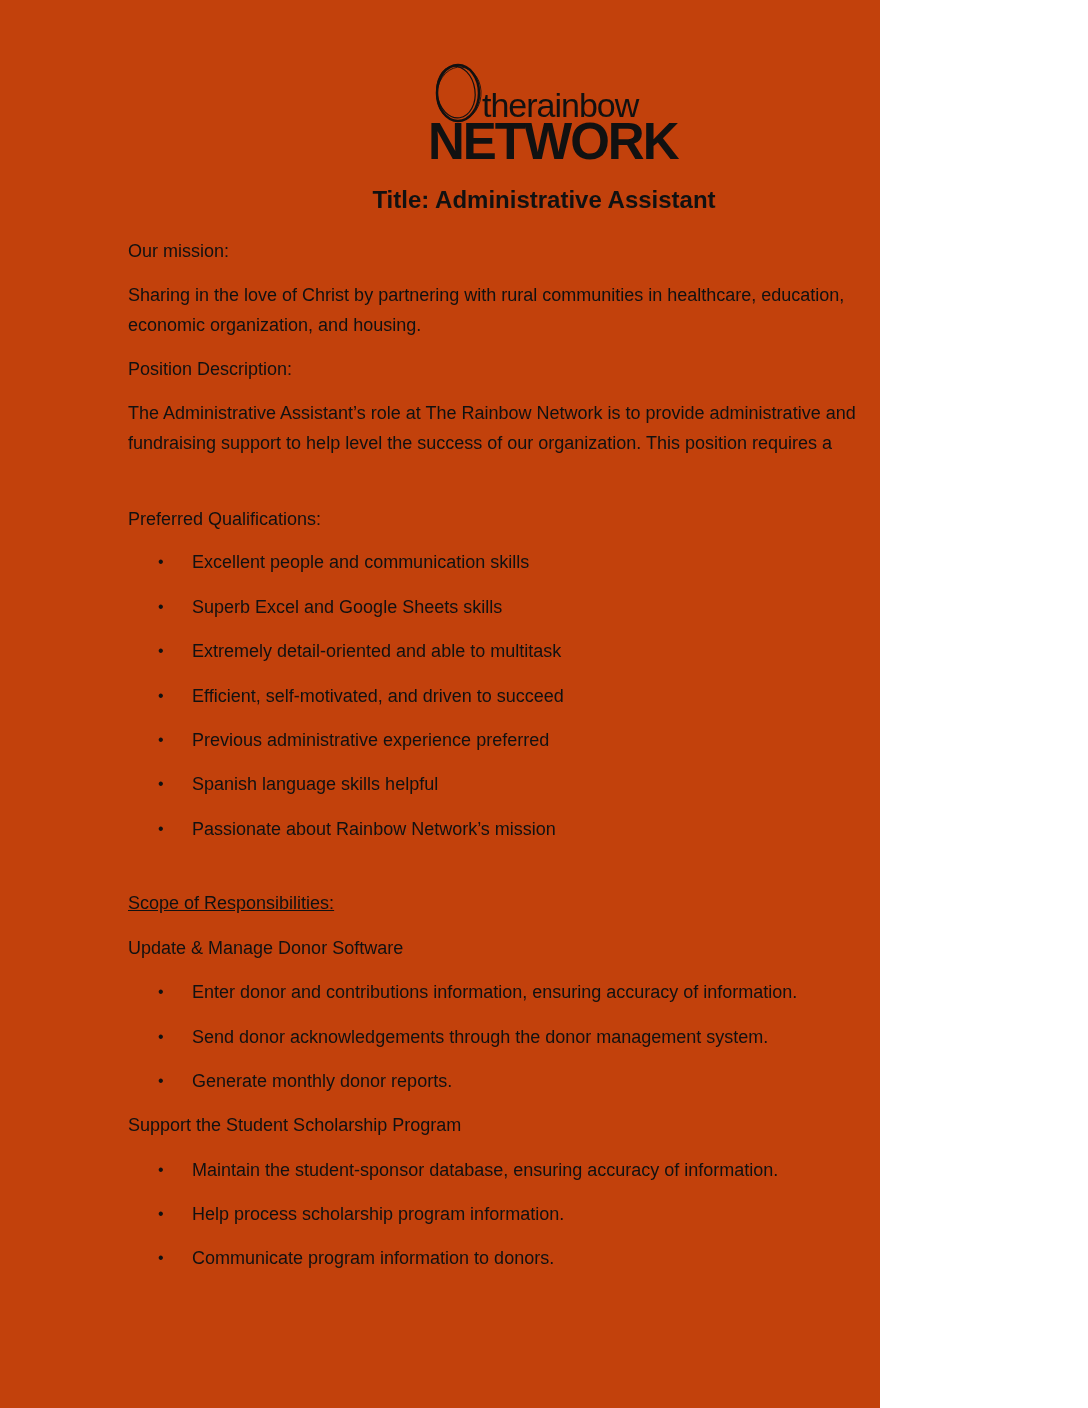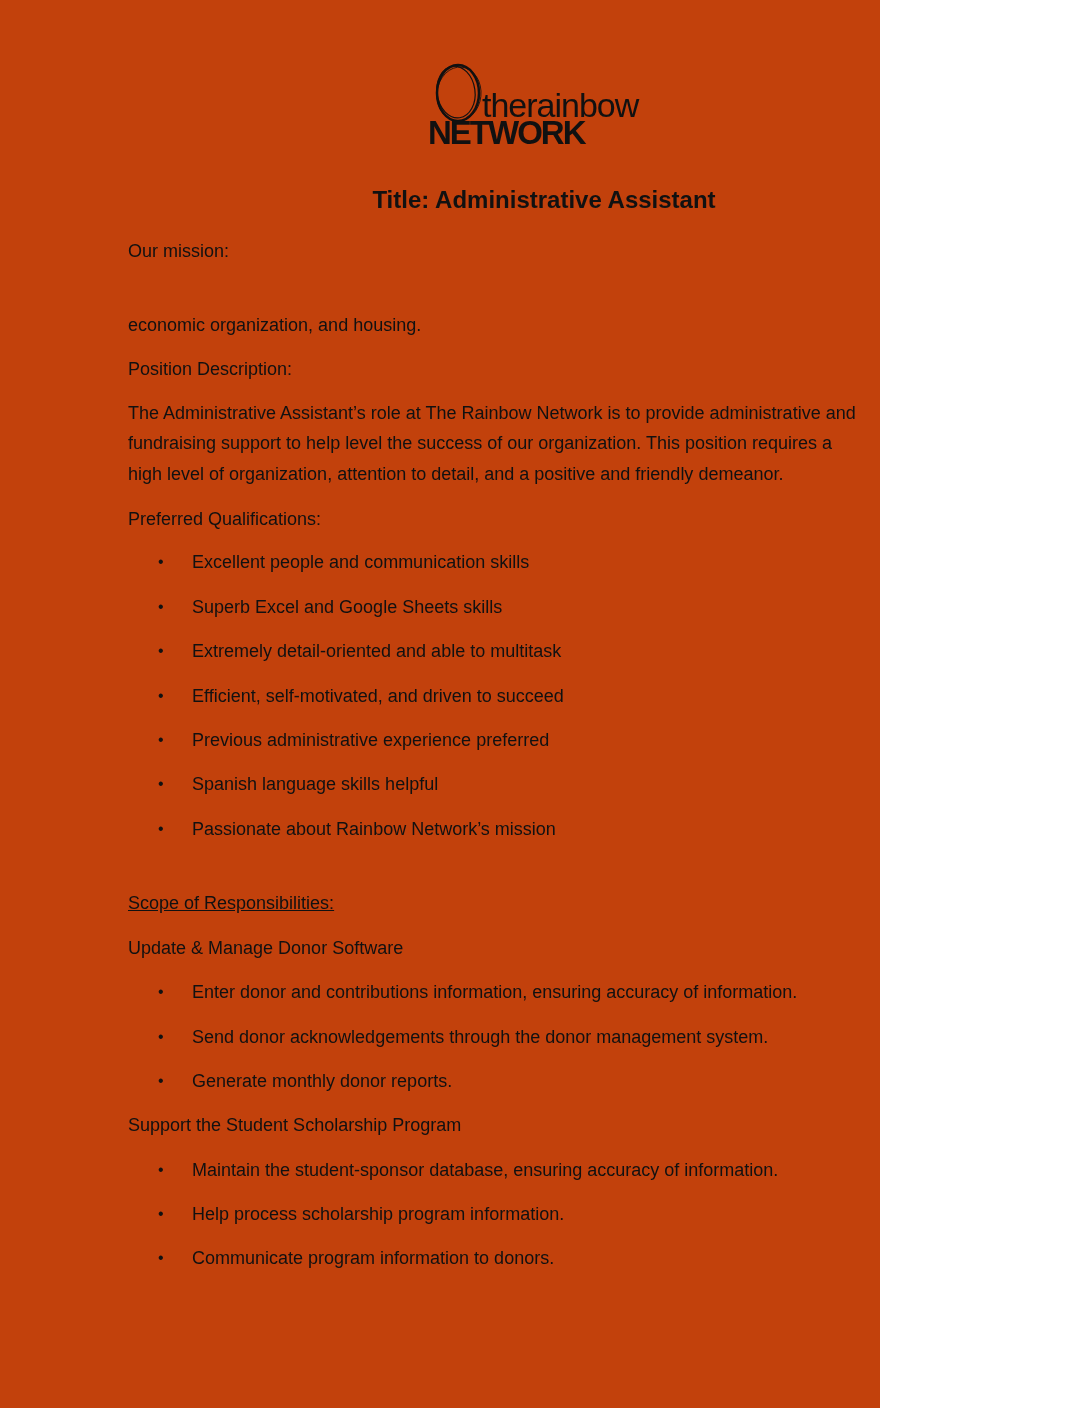--- a/index.html
+++ b/index.html
@@ -2,21 +2,21 @@
 <html><head>
 <meta charset="utf-8">
 <style>
   html, body { margin: 0; padding: 0; background: #ffffff; }
   body { width: 1088px; height: 1408px; position: relative; overflow: hidden; color: #111111; font-family: "Liberation Sans", sans-serif; }
   .page { position: absolute; left: 0; top: 0; width: 880px; height: 1408px; background: #c2410c; }
 
   .logo { position: absolute; left: 428px; top: 60px; width: 230px; height: 100px; }
   .logo-circle { position: absolute; left: 4px; top: 2px; width: 52px; height: 62px; }
   .logo-the { position: absolute; left: 54px; top: 28px; font-size: 34px; font-weight: 300; letter-spacing: -1px; line-height: 1; color: #111; font-family: "Liberation Sans", sans-serif; }
-  .logo-network { position: absolute; left: 0px; top: 56px; font-size: 33px; font-weight: 700; letter-spacing: -2px; line-height: 1; color: #111; font-family: "Liberation Sans", sans-serif; transform: scaleX(1.0); }
+  .logo-network { position: absolute; left: 0px; top: 56px; font-size: 51px; font-weight: 700; letter-spacing: -2px; line-height: 1; color: #111; font-family: "Liberation Sans", sans-serif; transform: scaleX(1.0); }
 
   .title { position: absolute; left: 0; width: 1088px; top: 184px; text-align: center; font-size: 24px; font-weight: 700; line-height: 32px; }
 
   .h { position: absolute; left: 128px; font-size: 18px; font-weight: 400; line-height: 24px; }
   .h.u { text-decoration: underline; }
   .p { position: absolute; left: 128px; width: 840px; font-size: 18px; line-height: 30px; }
 
   .li { position: absolute; left: 158px; font-size: 18px; line-height: 24px; display: flex; align-items: center; }
   .bullet { width: 34px; display: inline-block; font-size: 16px; }
   .txt { display: inline-block; }
@@ -32,26 +32,26 @@
       <ellipse cx="24" cy="30" rx="19" ry="26" fill="none" stroke="#111" stroke-width="1.2" transform="rotate(-8 24 30)"></ellipse>
       <ellipse cx="27" cy="32" rx="22" ry="27" fill="none" stroke="#111" stroke-width="0.8" transform="rotate(6 27 32)"></ellipse>
     </svg>
     <span class="logo-the">therainbow</span>
     <span class="logo-network">NETWORK</span>
   </div>
 
   <div class="title">Title: Administrative Assistant</div>
 
   <div class="h" style="top:239px">Our mission:</div>
+  <div class="p" style="top:280px">Sharing in the love of Christ by partnering with rural communities in healthcare, education,</div>
   <div class="p" style="top:310px">economic organization, and housing.</div>
 
   <div class="h" style="top:357px">Position Description:</div>
   <div class="p" style="top:398px">The Administrative Assistant’s role at The Rainbow Network is to provide administrative and</div>
   <div class="p" style="top:428px">fundraising support to help level the success of our organization. This position requires a</div>
-  <div class="p" style="top:459px">high level of organization, attention to detail, and a positive and friendly demeanor.</div>
 
   <div class="h" style="top:507px">Preferred Qualifications:</div>
 
   <div class="li" style="top:550px">
     <span class="bullet">•</span>
     <span class="txt">Excellent people and communication skills</span>
   </div>
   <div class="li" style="top:595px">
     <span class="bullet">•</span>
     <span class="txt">Superb Excel and Google Sheets skills</span>

